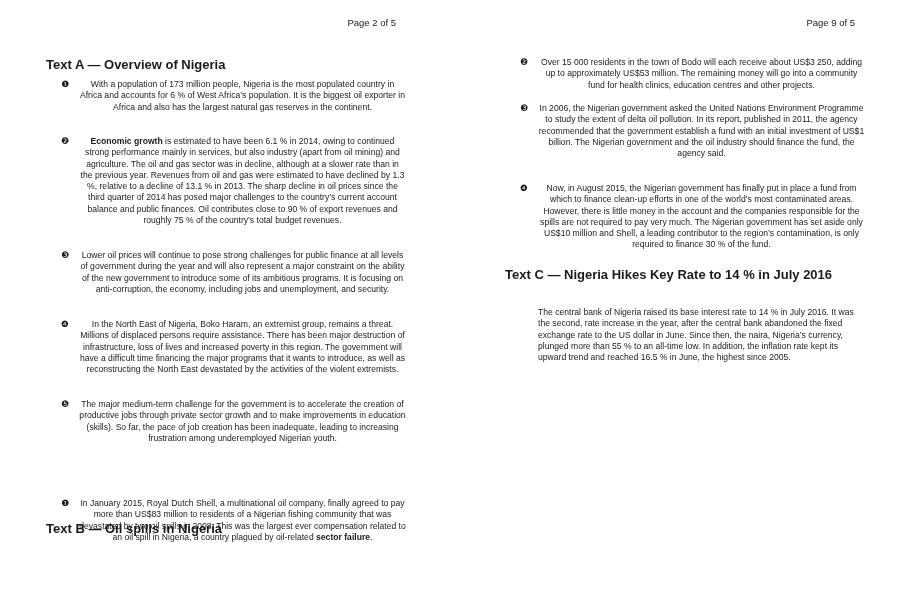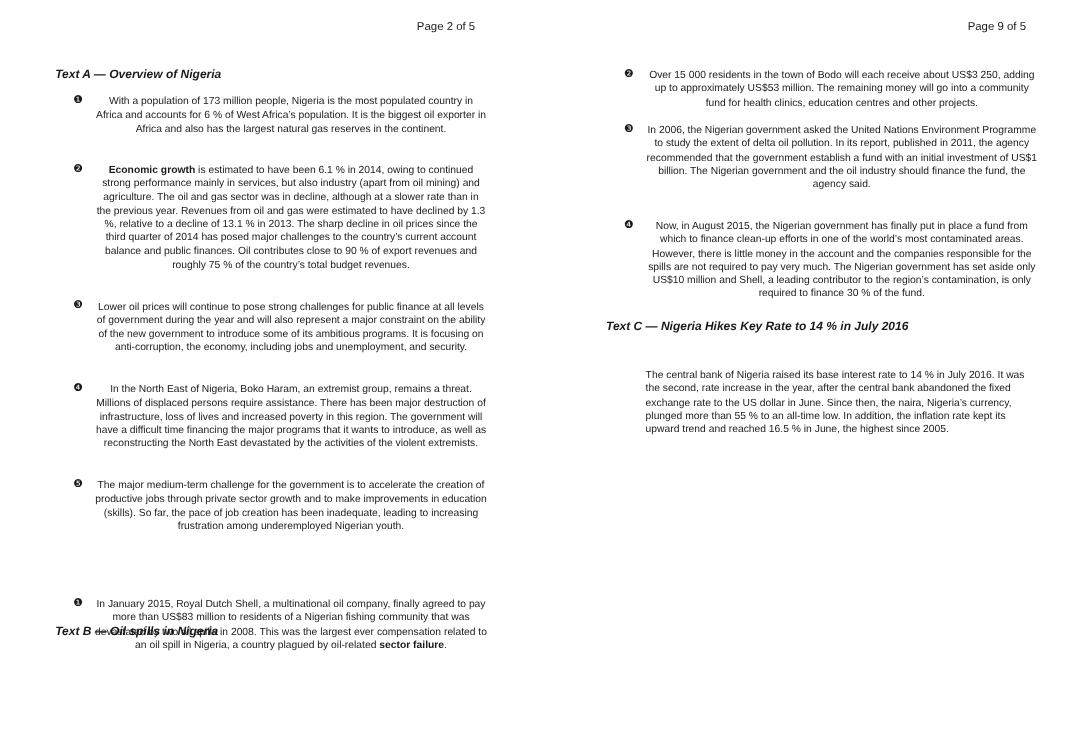--- a/index.html
+++ b/index.html
@@ -4,21 +4,21 @@
 <style>
   html, body { margin:0; padding:0; }
   body { width:898px; height:616px; background:#ffffff; position:relative; overflow:hidden;
          font-family:"Liberation Sans", sans-serif; color:#1a1a1a; }
   .page { position:absolute; top:0; height:456px; }
   .page-left { left:0; width:449px; }
   .page-right { left:449px; width:449px; }
   .page-num { position:absolute; top:17px; font-size:9.5px; }
   .page-left .page-num { right:53px; }
   .page-right .page-num { right:43px; }
-  .section-title { position:absolute; font-size:10px; font-weight:bold;font-style:italic; }
+  .section-title { position:absolute; font-size:13px; font-weight:bold; }
   .para { position:absolute; font-size:8.6px; line-height:11.3px; }
   .para .txt { display:block; padding-left:18px;text-align:center; }
   .bullet { position:absolute; left:0; top:0; font-size:9px; line-height:11.3px; font-family:"DejaVu Sans", sans-serif; }
   b { font-weight:bold; }
 </style>
 </head>
 <body>
 
 <div class="page page-left">
   <div class="page-num">Page 2 of 5</div>

